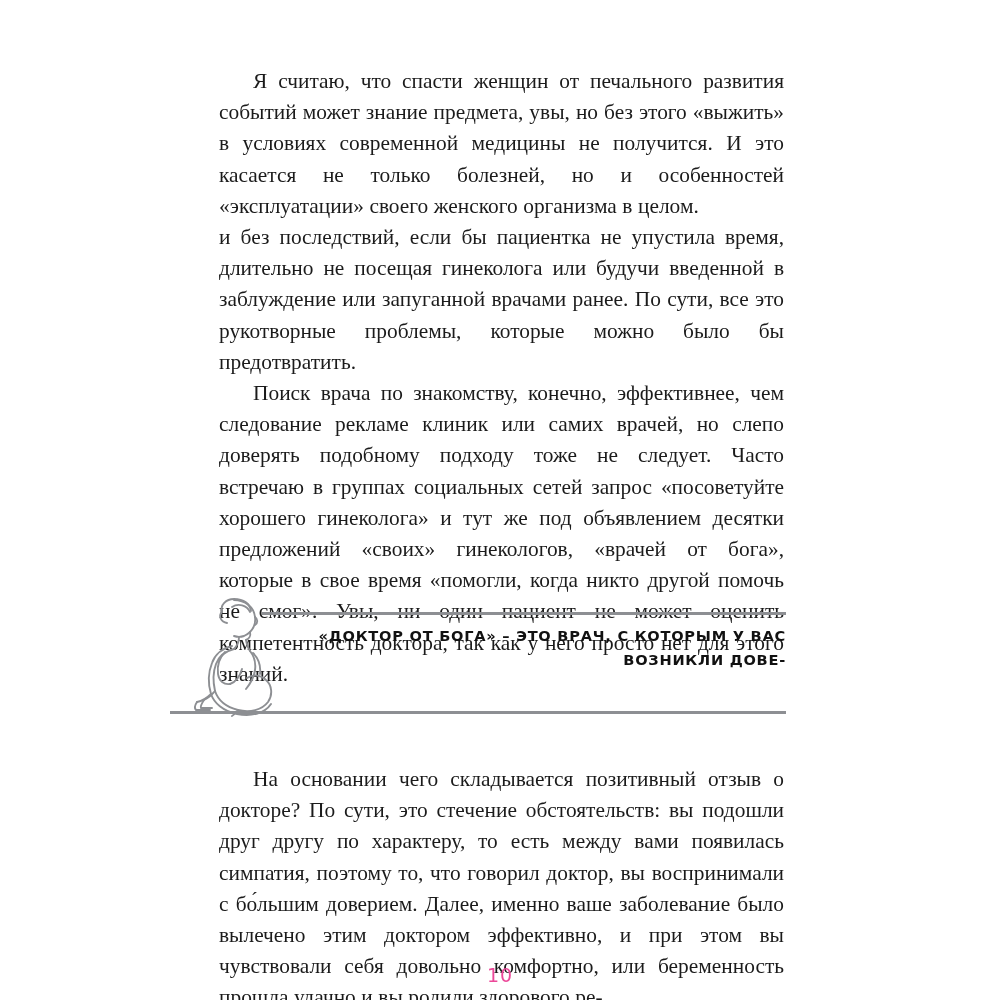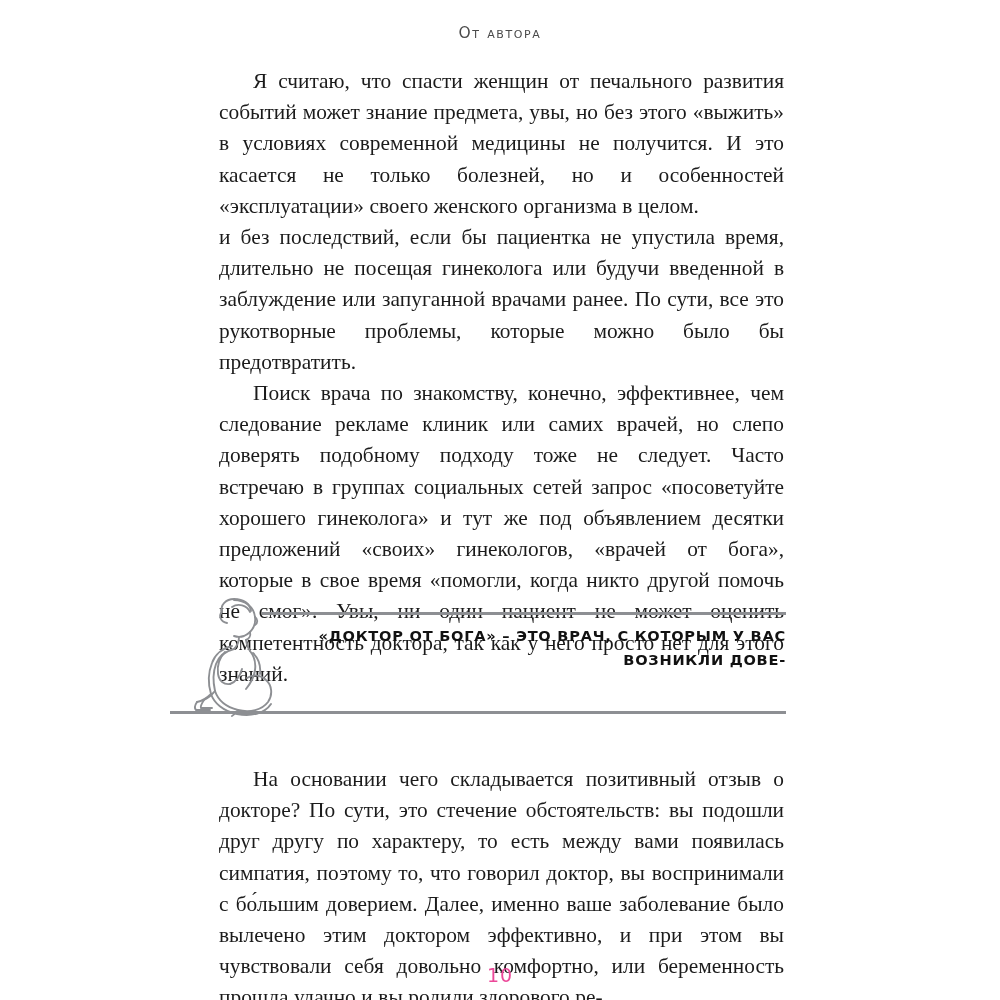--- a/index.html
+++ b/index.html
@@ -119,21 +119,20 @@
     font-size: 19px;
     letter-spacing: 1px;
     color: #ec4899;
   }
 </style>
 </head>
 <body>
 
 <div class="page">
 
-  <div class="running-head">От автора</div>
 
   <div class="column">
 
     <p class="body-par">Я считаю, что спасти женщин от печального развития событий может знание предмета, увы, но без этого «выжить» в условиях современной медицины не получится. И это касается не только болезней, но и особенностей «эксплуатации» своего женского организма в целом.</p>
 
     <p class="body-par no-indent">и без последствий, если бы пациентка не упустила время, длительно не посещая гинеколога или будучи введенной в заблуждение или запуганной врачами ранее. По сути, все это рукотворные проблемы, которые можно было бы предотвратить.</p>
 
     <p class="body-par">Поиск врача по знакомству, конечно, эффективнее, чем следование рекламе клиник или самих врачей, но слепо доверять подобному подходу тоже не следует. Часто встречаю в группах социальных сетей запрос «посоветуйте хорошего гинеколога» и тут же под объявлением десятки предложений «своих» гинекологов, «врачей от бога», которые в свое время «помогли, когда никто другой помочь не смог». Увы, ни один пациент не может оценить компетентность доктора, так как у него просто нет для этого знаний.</p>
   </div>
 

